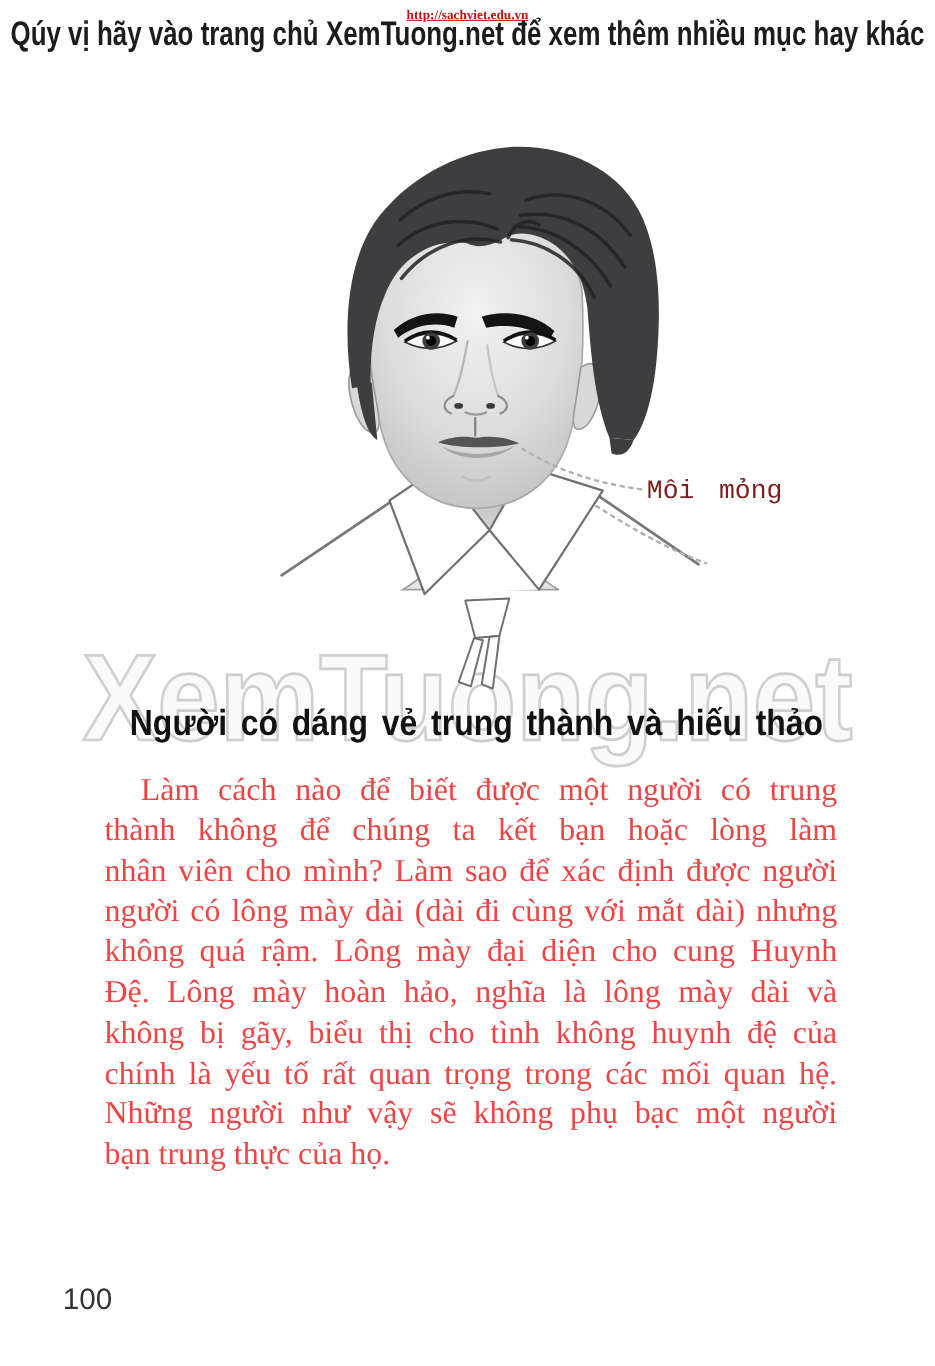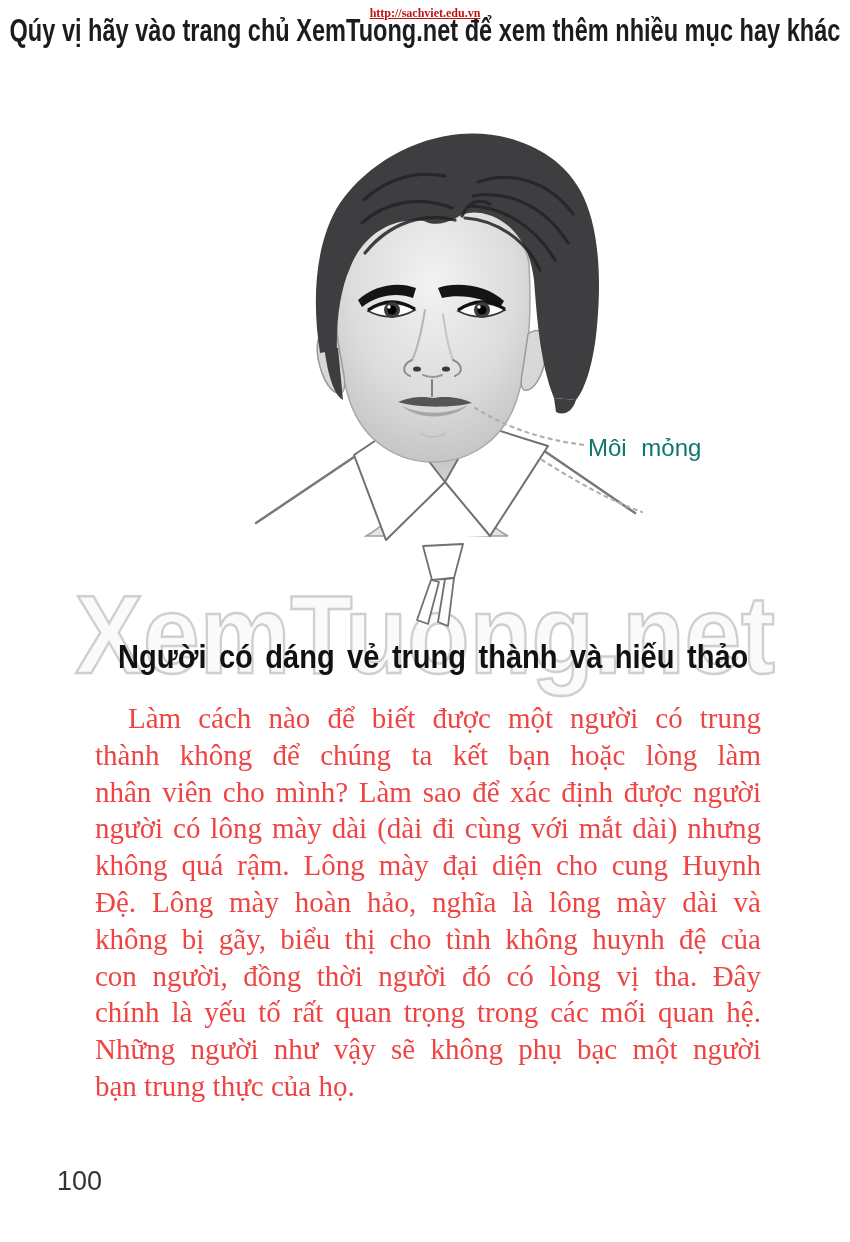--- a/index.html
+++ b/index.html
@@ -17,22 +17,22 @@
   .header-url{
     position:absolute;top:6px;left:50%;transform:translateX(-50%);
     font-family:"Liberation Serif","DejaVu Serif",serif;font-weight:bold;
     font-size:12px;color:#c01212;text-decoration:underline;
     white-space:nowrap;z-index:6;
   }
   
   .portrait{position:absolute;left:240px;top:108px;width:450px;height:520px;z-index:2;}
   .moi-mong{
     position:absolute;left:588px;top:434px;
-    font-family:Liberation Sans, sans-serif;
-    font-size:24px;color:#0f766e;word-spacing:8px;z-index:3;white-space:nowrap;text-align:right;
+    font-family:Liberation Mono, monospace;
+    font-size:24px;color:#7f1d1d;word-spacing:8px;z-index:3;white-space:nowrap;text-align:right;
   }
   
   .watermark{position:absolute;left:0;top:545px;width:850px;height:175px;z-index:1;}
   .watermark text{
     font-family:"Liberation Sans","DejaVu Sans",sans-serif;font-weight:bold;
   }
   
   .section-heading{
     position:absolute;left:118px;top:638px;
     transform:scaleX(0.88);transform-origin:left top;
@@ -172,21 +172,20 @@
   <div class="section-heading">Người có dáng vẻ trung thành và hiếu thảo</div>
 
   <div class="body-text">
     <div class="bline indent">Làm cách nào để biết được một người có trung</div>
     <div class="bline">thành không để chúng ta kết bạn hoặc lòng làm</div>
     <div class="bline">nhân viên cho mình? Làm sao để xác định được người</div>
     <div class="bline">người có lông mày dài (dài đi cùng với mắt dài) nhưng</div>
     <div class="bline">không quá rậm. Lông mày đại diện cho cung Huynh</div>
     <div class="bline">Đệ. Lông mày hoàn hảo, nghĩa là lông mày dài và</div>
     <div class="bline">không bị gãy, biểu thị cho tình không huynh đệ của</div>
-    <div class="bline">con người, đồng thời người đó có lòng vị tha. Đây</div>
     <div class="bline">chính là yếu tố rất quan trọng trong các mối quan hệ.</div>
     <div class="bline">Những người như vậy sẽ không phụ bạc một người</div>
     <div class="bline last">bạn trung thực của họ.</div>
   </div>
 
   <div class="page-number">100</div>
 
 </div>
 
 </body></html>

